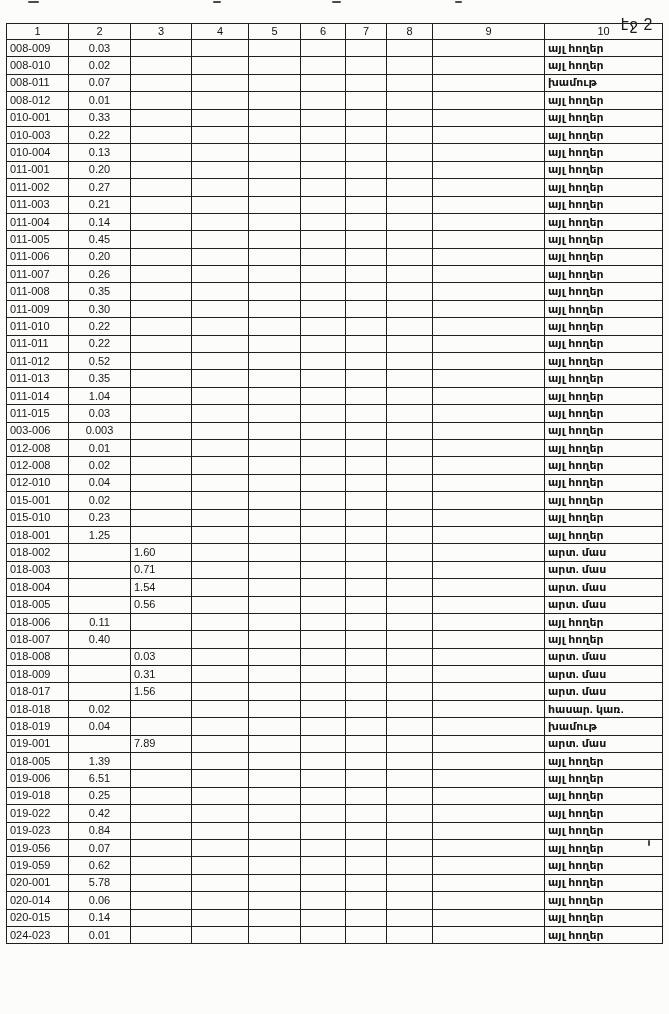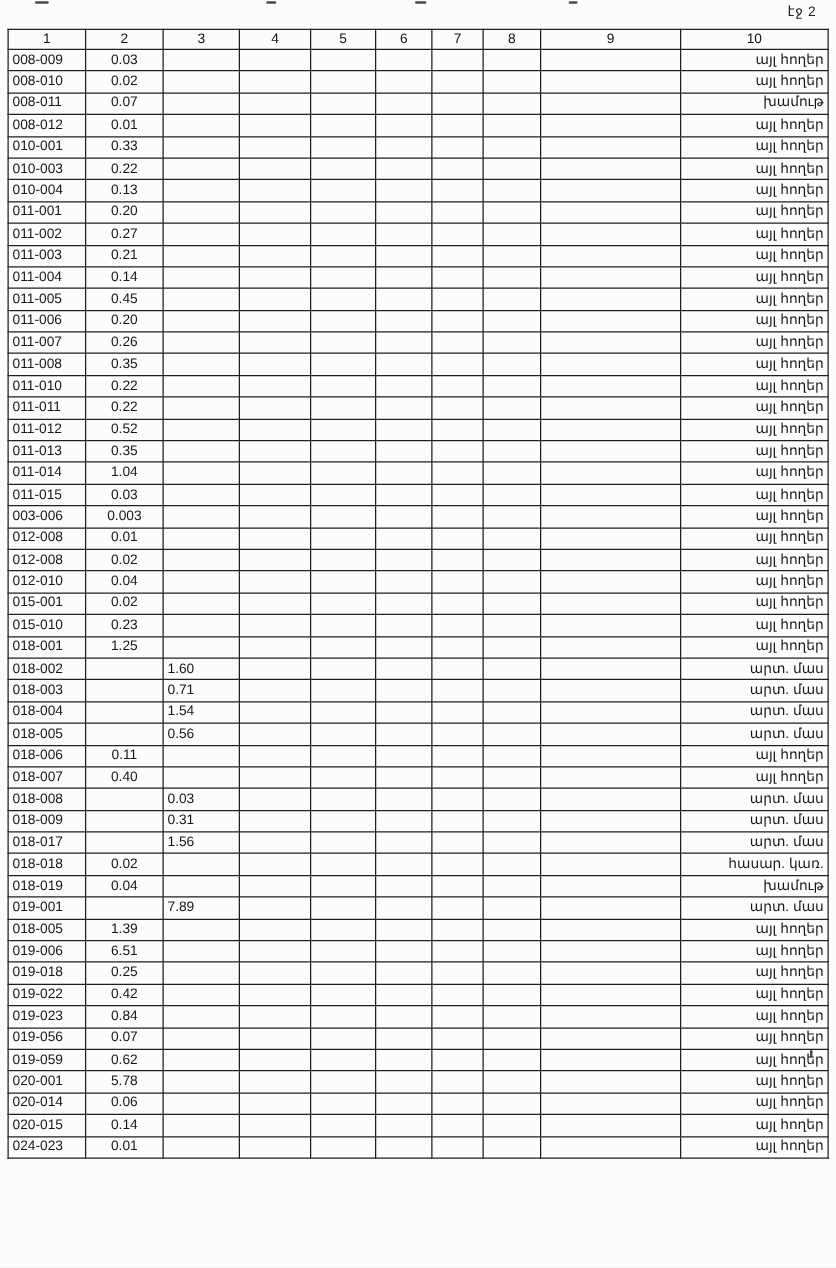--- a/index.html
+++ b/index.html
@@ -12,23 +12,23 @@
     position: relative;
     width: 669px;
     height: 1014px;
     background: #fcfcfa;
     color: #161616;
     overflow: hidden;
     margin: 0 auto;
   }
   .page-label {
     position: absolute;
-    top: 3px;
+    top: 15px;
     right: 16px;
-    font-size: 11px;
+    font-size: 16px;
     letter-spacing: 0.5px;
     color: #1a1a1a;
   }
   table.grid {
     position: absolute;
     left: 6px;
     top: 23px;
     width: 656px;
     border-collapse: collapse;
     table-layout: fixed;
@@ -46,21 +46,21 @@
   .grid th {
     height: 16px;
     text-align: center;
     color: #111;
   }
   .grid td { height: 17.4px; }
   td.col-1  { text-align: left; }
   td.col-2  { text-align: center; }
   td.col-3  { text-align: left; }
   td.col-4, td.col-5, td.col-6, td.col-7, td.col-8, td.col-9 { text-align: center; }
-  td.col-10 { text-align: right; }
+  td.col-10 { text-align: left; font-weight: bold; }
   .artifact {
     position: absolute;
     background: #4a4a4a;
     border-radius: 1px;
   }
 </style>
 </head>
 <body>
 
 <div class="page">
@@ -275,20 +275,32 @@
           <td class="col-3"></td>
           <td class="col-4"></td>
           <td class="col-5"></td>
           <td class="col-6"></td>
           <td class="col-7"></td>
           <td class="col-8"></td>
           <td class="col-9"></td>
           <td class="col-10">այլ հողեր</td>
         </tr>
         <tr>
+          <td class="col-1">011-009</td>
+          <td class="col-2">0.30</td>
+          <td class="col-3"></td>
+          <td class="col-4"></td>
+          <td class="col-5"></td>
+          <td class="col-6"></td>
+          <td class="col-7"></td>
+          <td class="col-8"></td>
+          <td class="col-9"></td>
+          <td class="col-10">այլ հողեր</td>
+        </tr>
+        <tr>
           <td class="col-1">011-010</td>
           <td class="col-2">0.22</td>
           <td class="col-3"></td>
           <td class="col-4"></td>
           <td class="col-5"></td>
           <td class="col-6"></td>
           <td class="col-7"></td>
           <td class="col-8"></td>
           <td class="col-9"></td>
           <td class="col-10">այլ հողեր</td>

